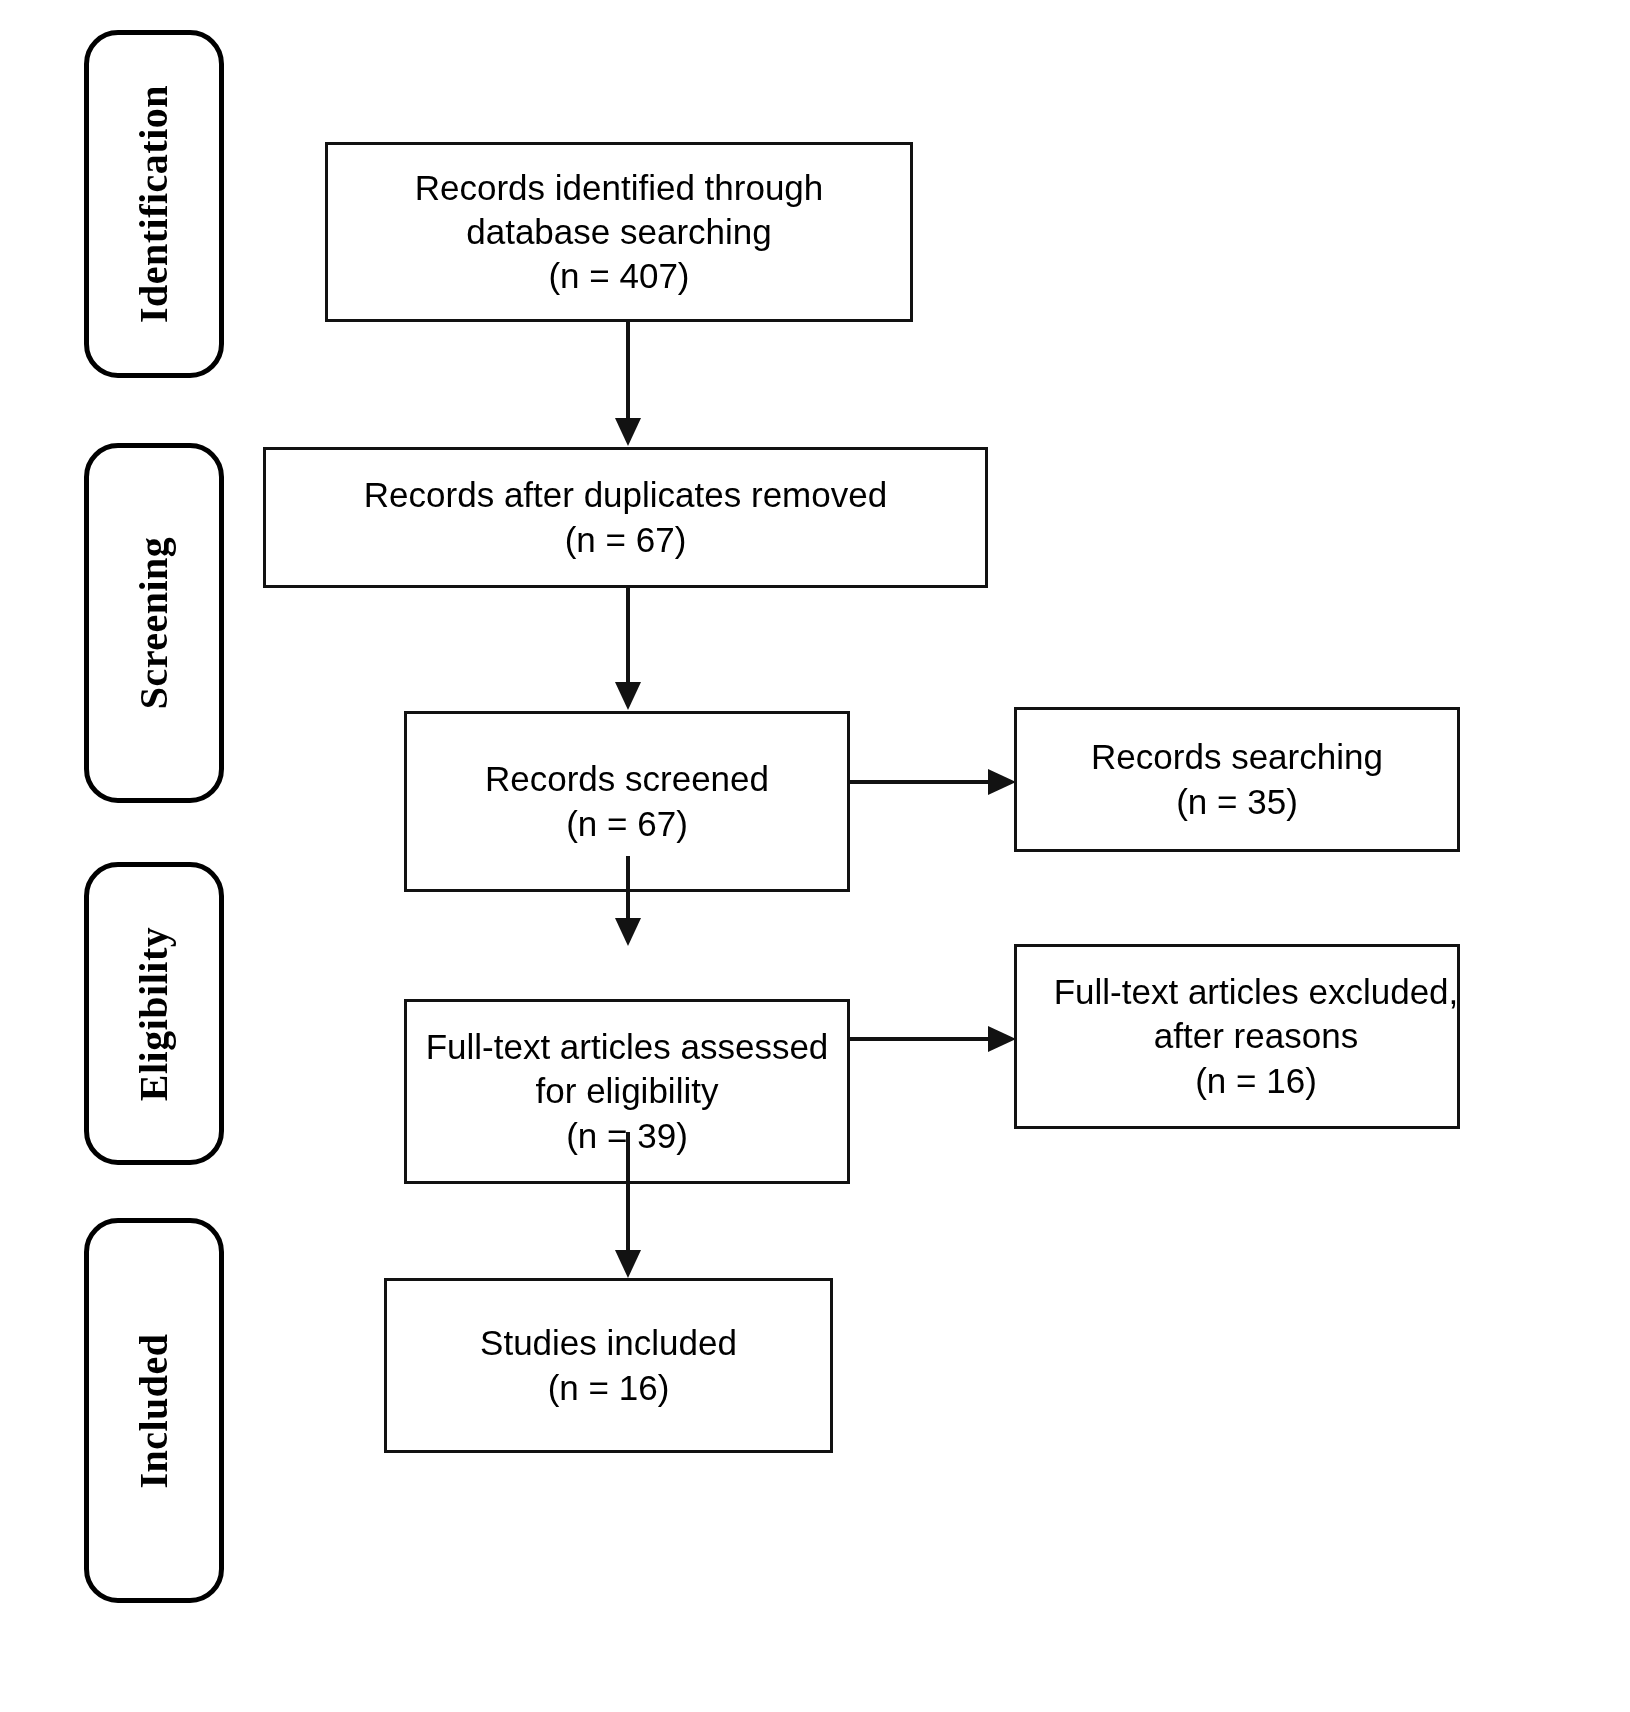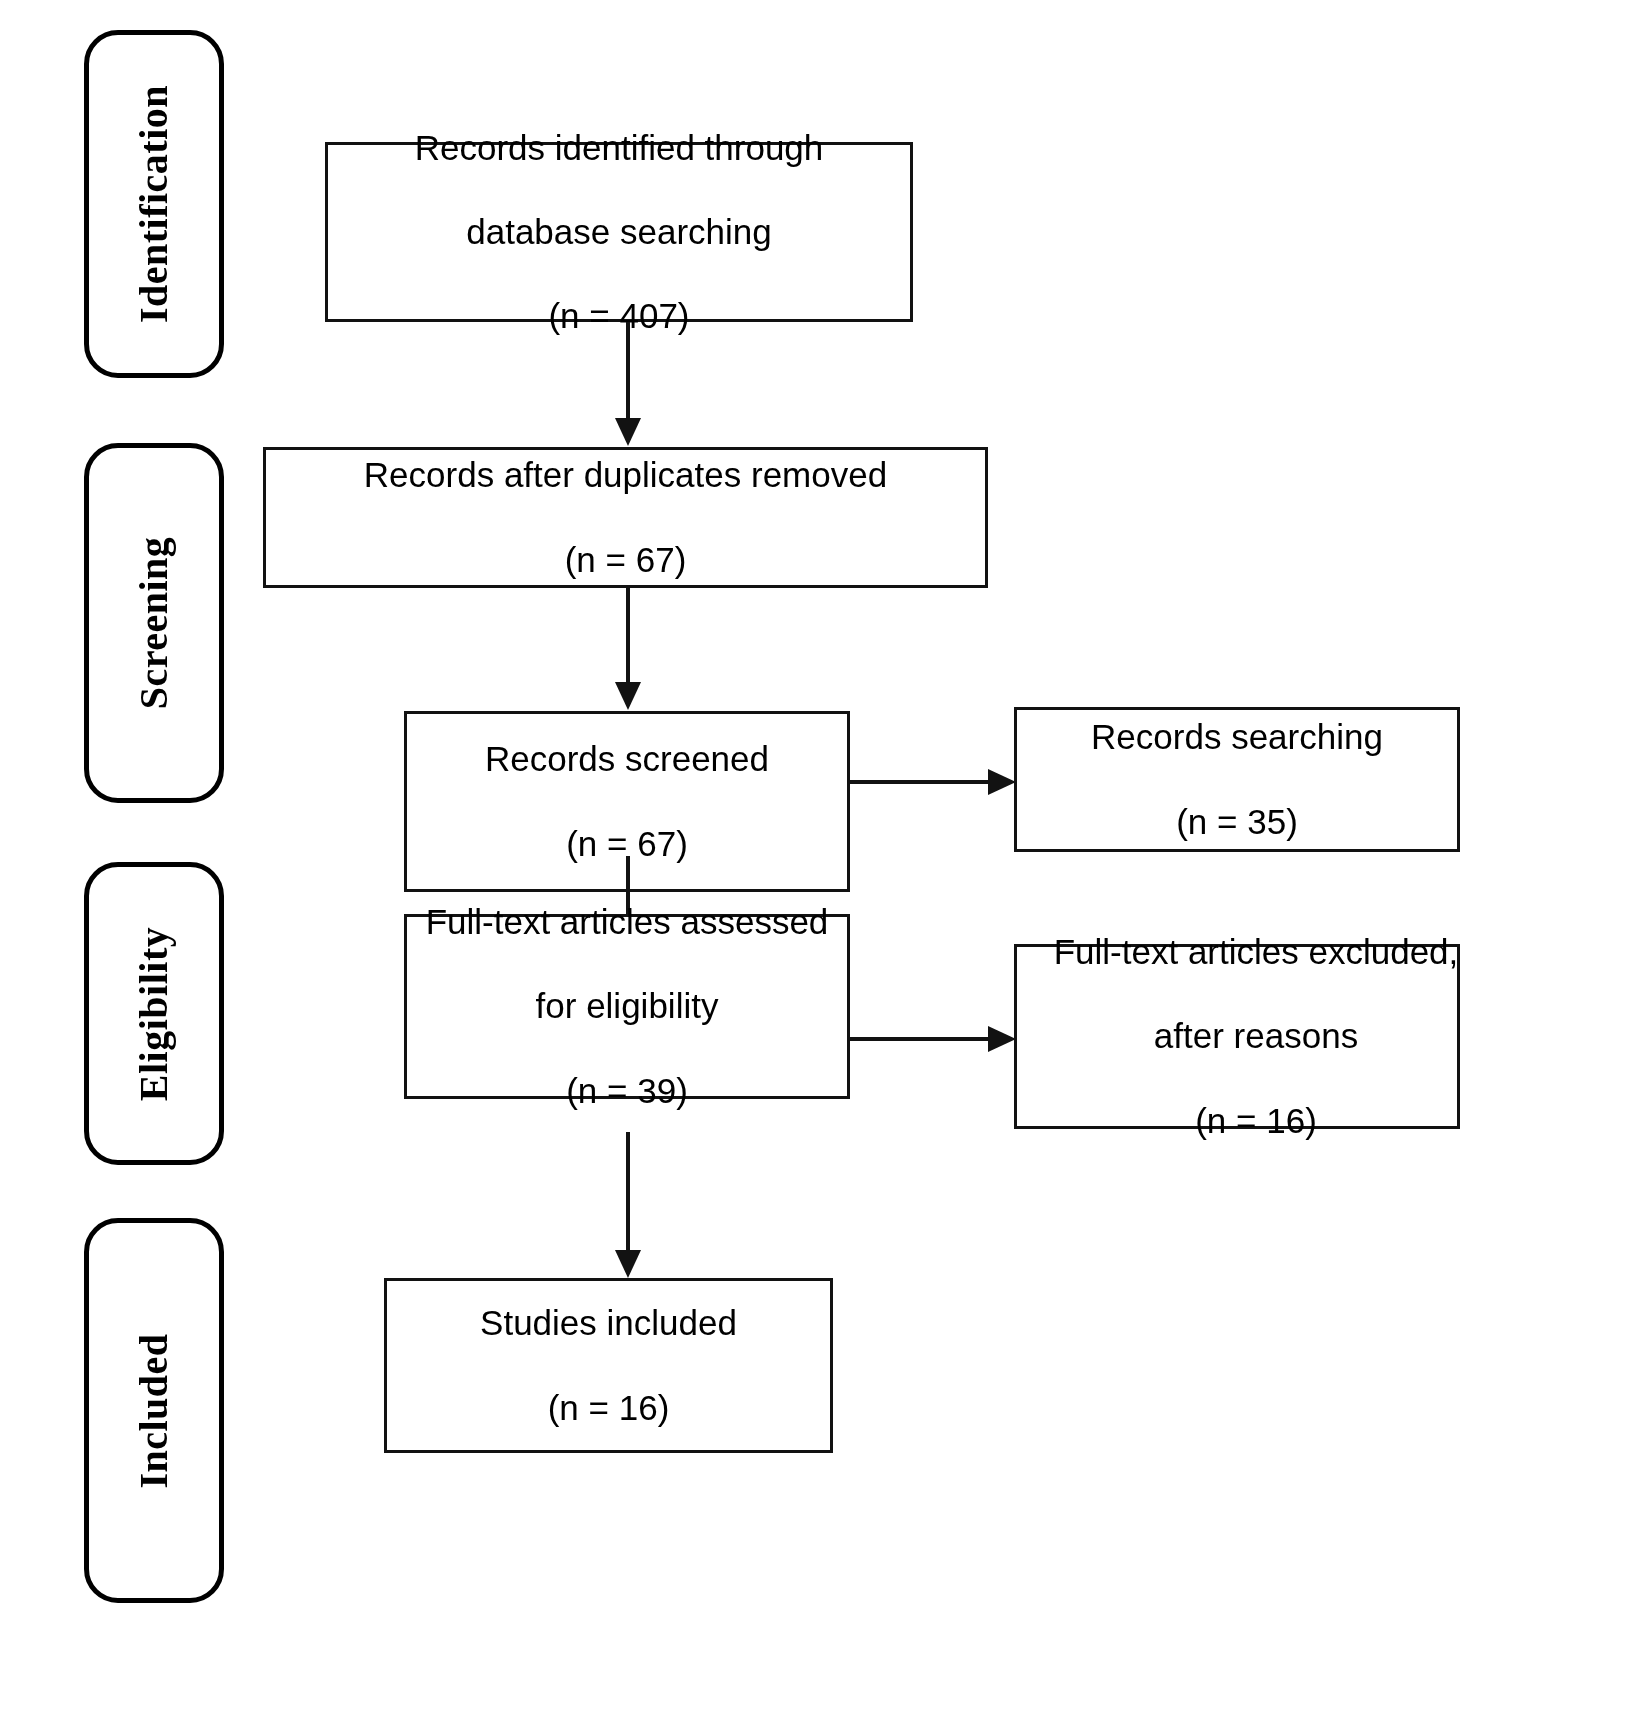--- a/index.html
+++ b/index.html
@@ -48,21 +48,20 @@
     box-sizing: border-box;
     display: flex;
     flex-direction: column;
     align-items: center;
     justify-content: center;
     text-align: center;
     color: #000000;
     font-size: 35px;
     line-height: 1.26;
     padding: 6px 10px;
-    gap: 40px;
   }
   .flow-box .line {
     display: block;
     white-space: nowrap;
   }
 
   
   .connector {
     position: absolute;
   }
@@ -134,21 +133,21 @@
     <span class="line">(n = 35)</span>
   </div>
 
   <div class="connector" style="left:608px; top:856px; width:40px; height:92px;">
     <svg width="40" height="92" viewBox="0 0 40 92">
       <line x1="20" y1="0" x2="20" y2="70" stroke="#121212" stroke-width="4"></line>
       <polygon points="20,90 7,62 33,62" fill="#121212"></polygon>
     </svg>
   </div>
 
-  <div class="flow-box" style="left:404px; top:914px; width:446px; height:185px;">
+  <div class="flow-box" style="left:404px; top:999px; width:446px; height:185px;">
     <span class="line">Full-text articles assessed</span>
     <span class="line">for eligibility</span>
     <span class="line">(n = 39)</span>
   </div>
 
   <div class="connector" style="left:850px; top:1019px; width:168px; height:40px;">
     <svg width="168" height="40" viewBox="0 0 168 40">
       <line x1="0" y1="20" x2="146" y2="20" stroke="#121212" stroke-width="4"></line>
       <polygon points="166,20 138,7 138,33" fill="#121212"></polygon>
     </svg>

